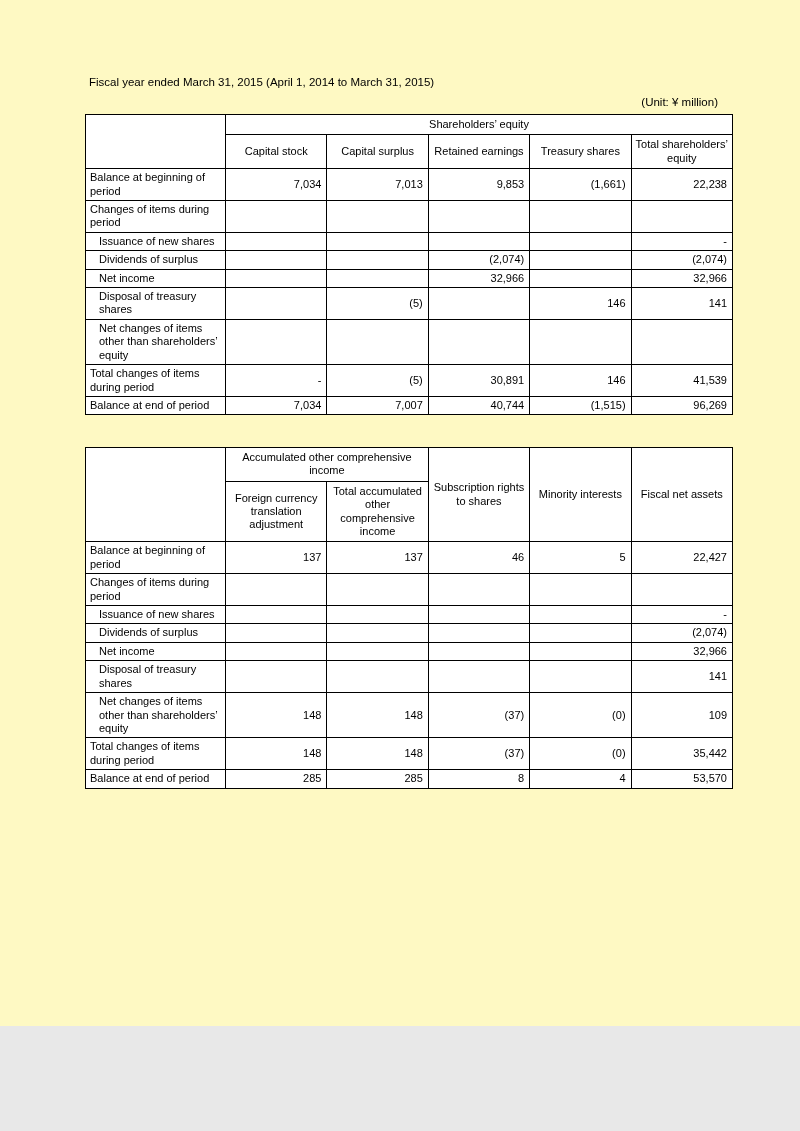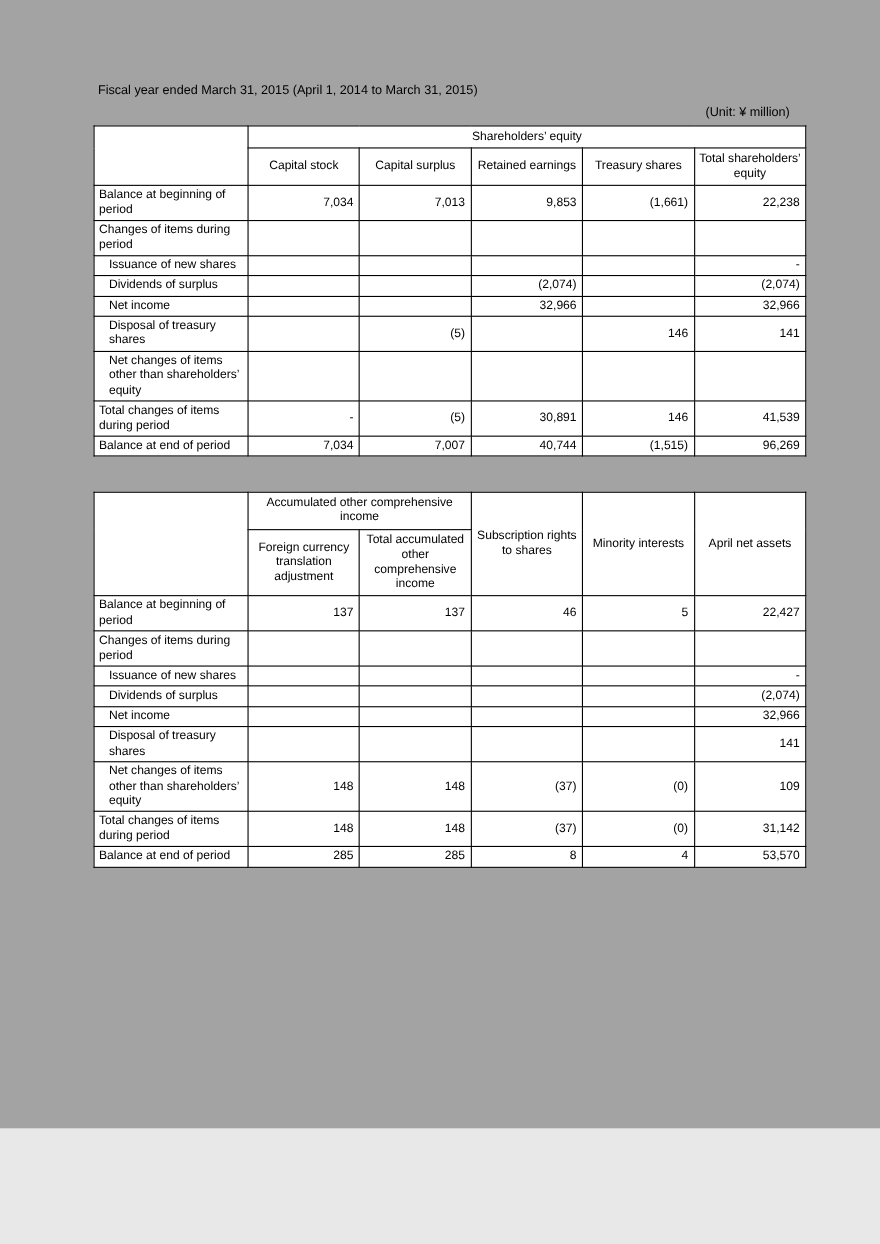--- a/index.html
+++ b/index.html
@@ -4,21 +4,21 @@
 <style>
   * { margin: 0; padding: 0; box-sizing: border-box; }
   html, body { background: #e8e8e8; }
   body { font-family: "Liberation Sans", sans-serif; color: #000; }
 
   .page {
     position: relative;
     width: 800px;
     height: 1026px;
     margin: 0 auto;
-    background: #a3a3a3;
+    background: #fef9c3;
     overflow: hidden;
   }
 
   .heading {
     position: absolute;
     left: 89px;
     top: 76px;
     font-size: 11.5px;
     line-height: 1.2;
   }
@@ -193,21 +193,21 @@
         <col>
         <col>
         <col>
     </colgroup>
     <thead>
       <tr>
         <td class="lbl" rowspan="2"></td>
         <th colspan="2">Accumulated other comprehensive income</th>
         <th rowspan="2">Subscription rights to shares</th>
         <th rowspan="2">Minority interests</th>
-        <th rowspan="2">April net assets</th>
+        <th rowspan="2">Fiscal net assets</th>
       </tr>
       <tr>
         <th>Foreign currency translation adjustment</th>
         <th>Total accumulated other comprehensive income</th>
       </tr>
     </thead>
     <tbody>
         <tr>
           <td class="lbl">Balance at beginning of period</td>
           <td class="num">137</td>
@@ -263,21 +263,21 @@
           <td class="num">(37)</td>
           <td class="num">(0)</td>
           <td class="num">109</td>
         </tr>
         <tr>
           <td class="lbl">Total changes of items during period</td>
           <td class="num">148</td>
           <td class="num">148</td>
           <td class="num">(37)</td>
           <td class="num">(0)</td>
-          <td class="num">31,142</td>
+          <td class="num">35,442</td>
         </tr>
         <tr>
           <td class="lbl">Balance at end of period</td>
           <td class="num">285</td>
           <td class="num">285</td>
           <td class="num">8</td>
           <td class="num">4</td>
           <td class="num">53,570</td>
         </tr>
       </tbody>

